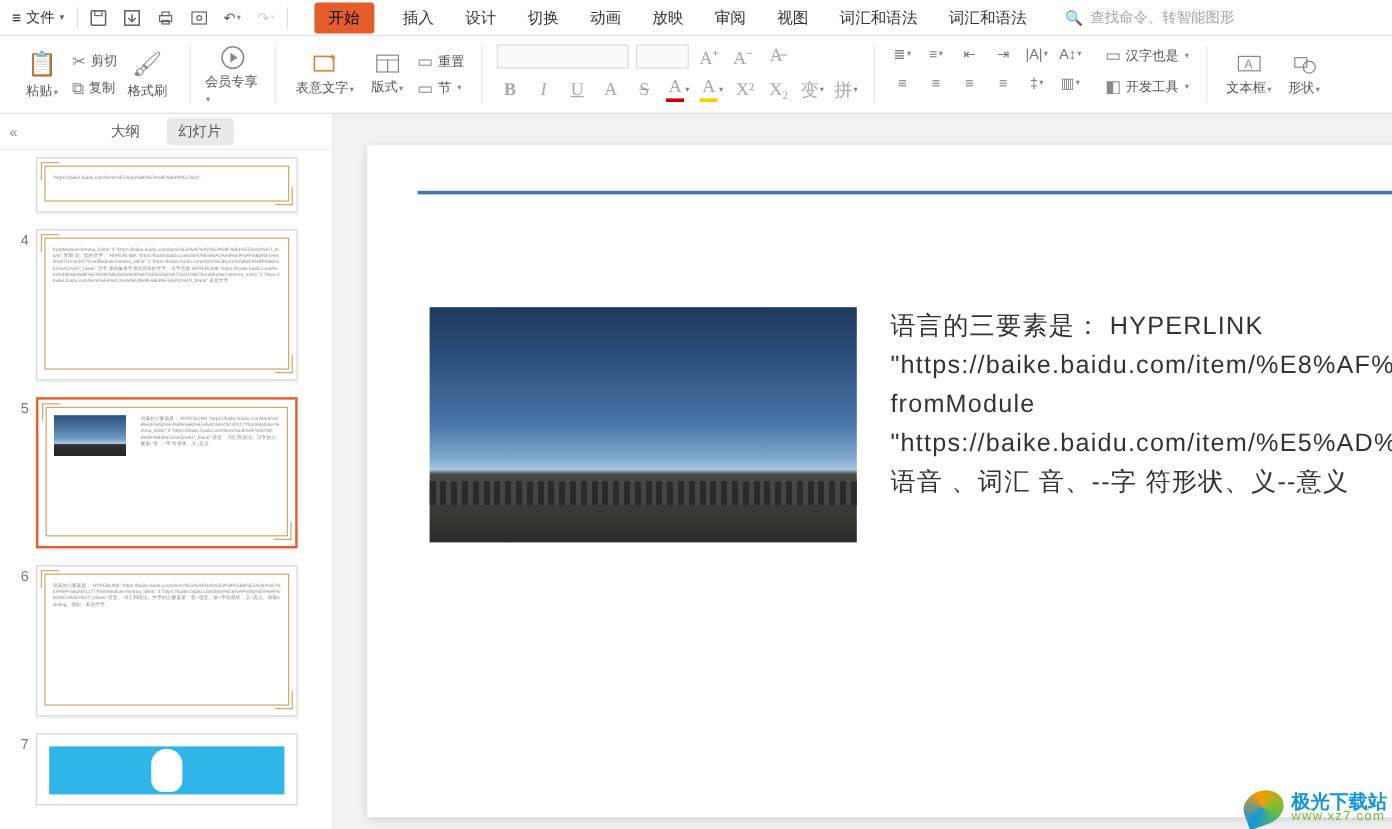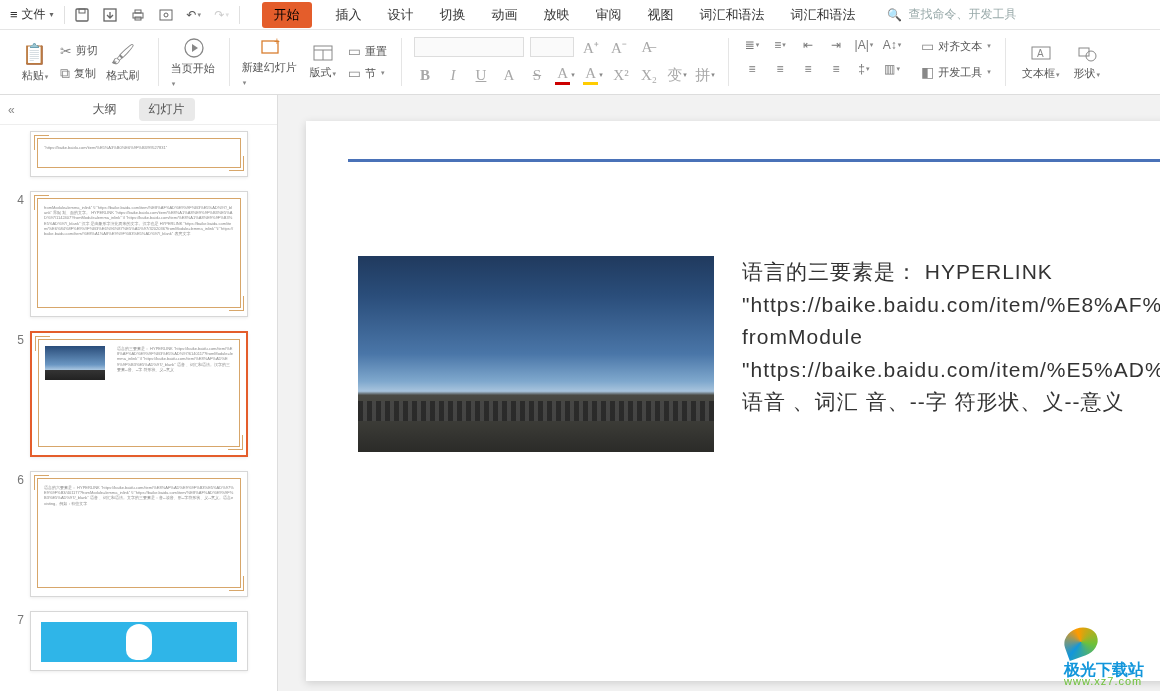--- a/index.html
+++ b/index.html
@@ -60,21 +60,21 @@
   
   
   .editor { flex: 1; background: #f2f2f2; padding: 26px 0 0 28px; overflow: hidden; position: relative; }
   .slide { width: 900px; height: 560px; background: #fff; box-shadow: 0 2px 8px rgba(0,0,0,0.15); padding: 38px 0 0 42px; position: relative; }
   .hr { height: 3px; background: #4a72b8; width: 820px; }
   .slide-body { display: flex; margin-top: 94px; gap: 28px; }
   .photo { width: 356px; height: 196px; background: linear-gradient(#203a5e 0%, #2a4d7a 20%, #4a76a8 50%, #7fa8cd 64%, #a8c4dd 69%, #4a4a44 71%, #2b2b28 100%); filter: blur(.4px); position: relative; margin-left: 10px;}
   .photo::after { content:""; position:absolute; left:0; right:0; bottom:16%; height:20px; background: repeating-linear-gradient(90deg, rgba(40,40,40,.9) 0 5px, rgba(70,70,70,.8) 5px 9px); }
   .slide-text { font-size: 21px; color: #333; line-height: 1.55; letter-spacing: 1px; width: 430px; }
   
-  .watermark { position: fixed; right: 16px; bottom: 4px; display:flex; gap:6px; font-size: 16px; font-weight: bold; flex-direction: column; }
+  .watermark { position: fixed; right: 4px; bottom: 4px; display:flex; align-items:center; gap:6px; font-size: 16px; font-weight: bold; }
   .watermark .logo { width:34px; height:28px; border-radius:50% 50% 50% 0; background: conic-gradient(#ff9a00, #6ec13a, #1296db, #ff9a00); transform: rotate(-20deg); }
   .watermark .t1 { color:#1296db; }
   .watermark .t2 { color:#6ec13a; font-size:11px; font-weight:normal; letter-spacing:1px; margin-top:-2px;}
   .wm-col { display:flex; flex-direction:column; line-height:1; }
   
   svg { display:block; }
 </style>
 </head>
 <body>
 
@@ -122,21 +122,21 @@
     <span class="tab">动画</span>
     <span class="tab">放映</span>
     <span class="tab">审阅</span>
     <span class="tab">视图</span>
     <span class="tab">词汇和语法</span>
     <span class="tab">词汇和语法</span>
   </div>
 
   <div class="search">
     <span>🔍</span>
-    <span>查找命令、开发工具</span>
+    <span>查找命令、转智能图形</span>
   </div>
 </div>
 
 <div class="ribbon">
   <div class="rgroup">
     <div class="rbig">
       <span class="ico">📋</span>
       <span class="lbl"><span>粘贴</span><span class="drop">▾</span></span>
     </div>
     <div class="rbtn-col">
@@ -157,34 +157,34 @@
   <div class="rvsep"></div>
 
   <div class="rgroup">
     <div class="rbig">
       <span class="ico">
           <svg width="22" height="22">
             <circle cx="11" cy="11" r="9" fill="none" stroke="#888" stroke-width="1.3"></circle>
             <path d="M9 7l6 4-6 4z" fill="#888"></path>
           </svg>
         </span>
-      <span class="lbl"><span>当页开始</span><span class="drop">▾</span></span>
+      <span class="lbl"><span>会员专享</span><span class="drop">▾</span></span>
     </div>
   </div>
   <div class="rvsep"></div>
 
   <div class="rgroup">
     <div class="rbig" style="width:58px">
       <span class="ico">
           <svg width="22" height="20">
             <rect x="2" y="3" width="16" height="12" fill="none" stroke="#d97f30" stroke-width="1.3"></rect>
             <text x="14" y="7" font-size="10" fill="#d97f30">+</text>
           </svg>
         </span>
-      <span class="lbl"><span>新建幻灯片</span><span class="drop">▾</span></span>
+      <span class="lbl"><span>表意文字</span><span class="drop">▾</span></span>
     </div>
     <div class="rbig">
       <span class="ico">
           <svg width="20" height="18">
             <rect x="1" y="1" width="18" height="14" fill="none" stroke="#888"></rect>
             <line x1="1" y1="5" x2="19" y2="5" stroke="#888"></line>
             <line x1="10" y1="5" x2="10" y2="15" stroke="#888"></line>
           </svg>
         </span>
       <span class="lbl"><span>版式</span><span class="drop">▾</span></span>
@@ -248,21 +248,21 @@
       <span class="listbtn">≡</span>
       <span class="listbtn">≡</span>
       <span class="listbtn">‡<span class="drop">▾</span></span>
       <span class="listbtn">▥<span class="drop">▾</span></span>
     </div>
   </div>
 
   <div class="rgroup" style="flex-direction:column; gap:6px; padding-top:6px">
     <div class="rbtn">
         <span class="ico">▭</span>
-        <span>对齐文本</span>
+        <span>汉字也是</span>
         <span class="drop">▾</span>
       </div>
     <div class="rbtn">
         <span class="ico">◧</span>
         <span>开发工具</span>
         <span class="drop">▾</span>
       </div>
   </div>
   <div class="rvsep"></div>
 

